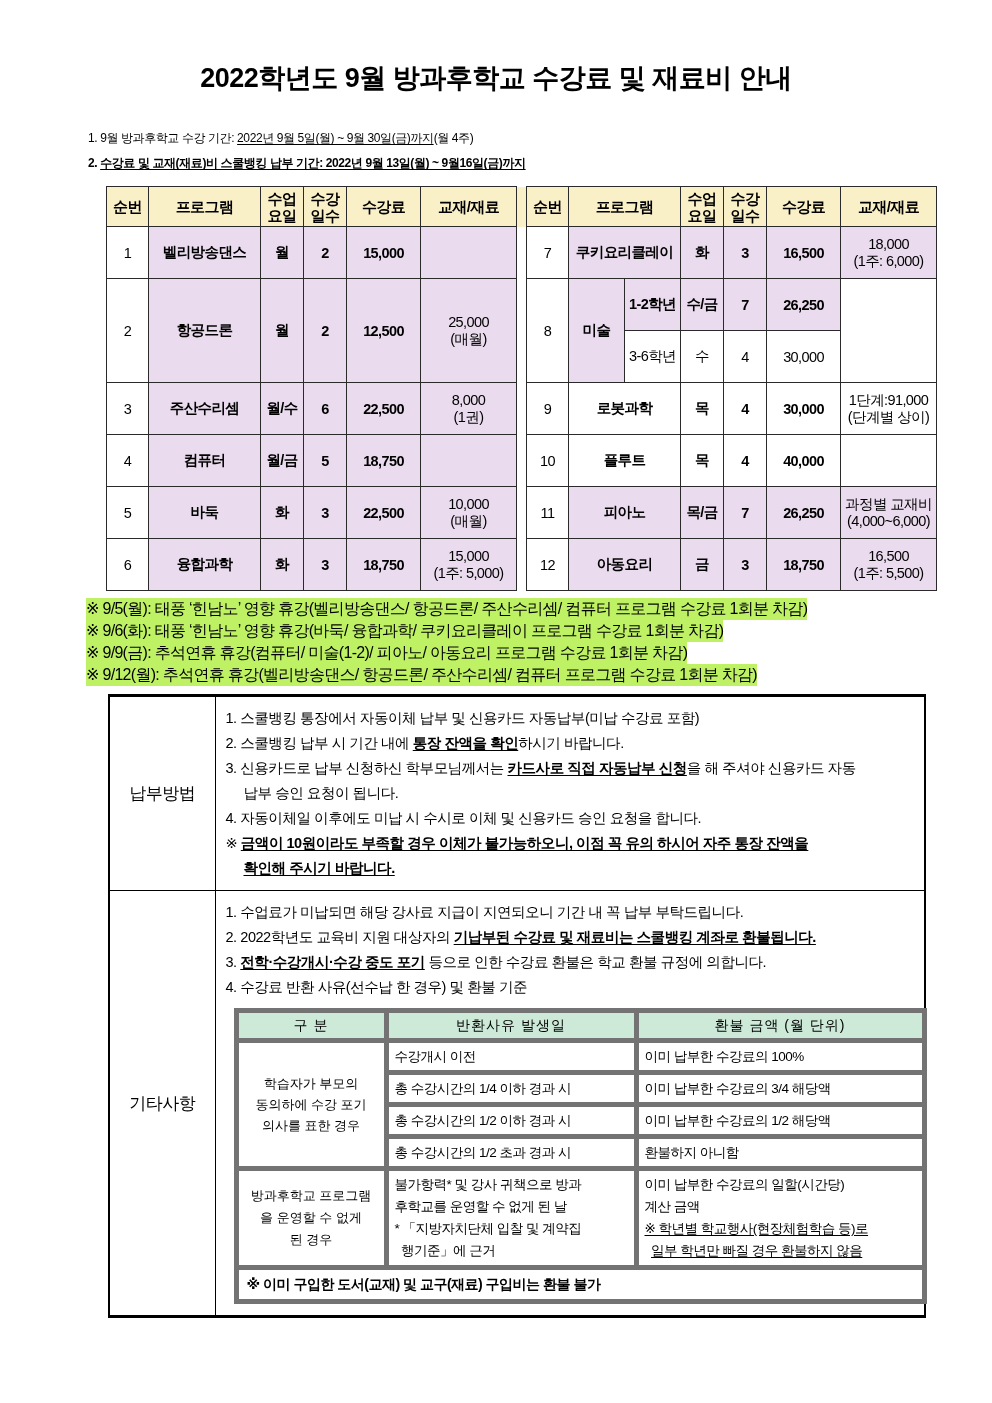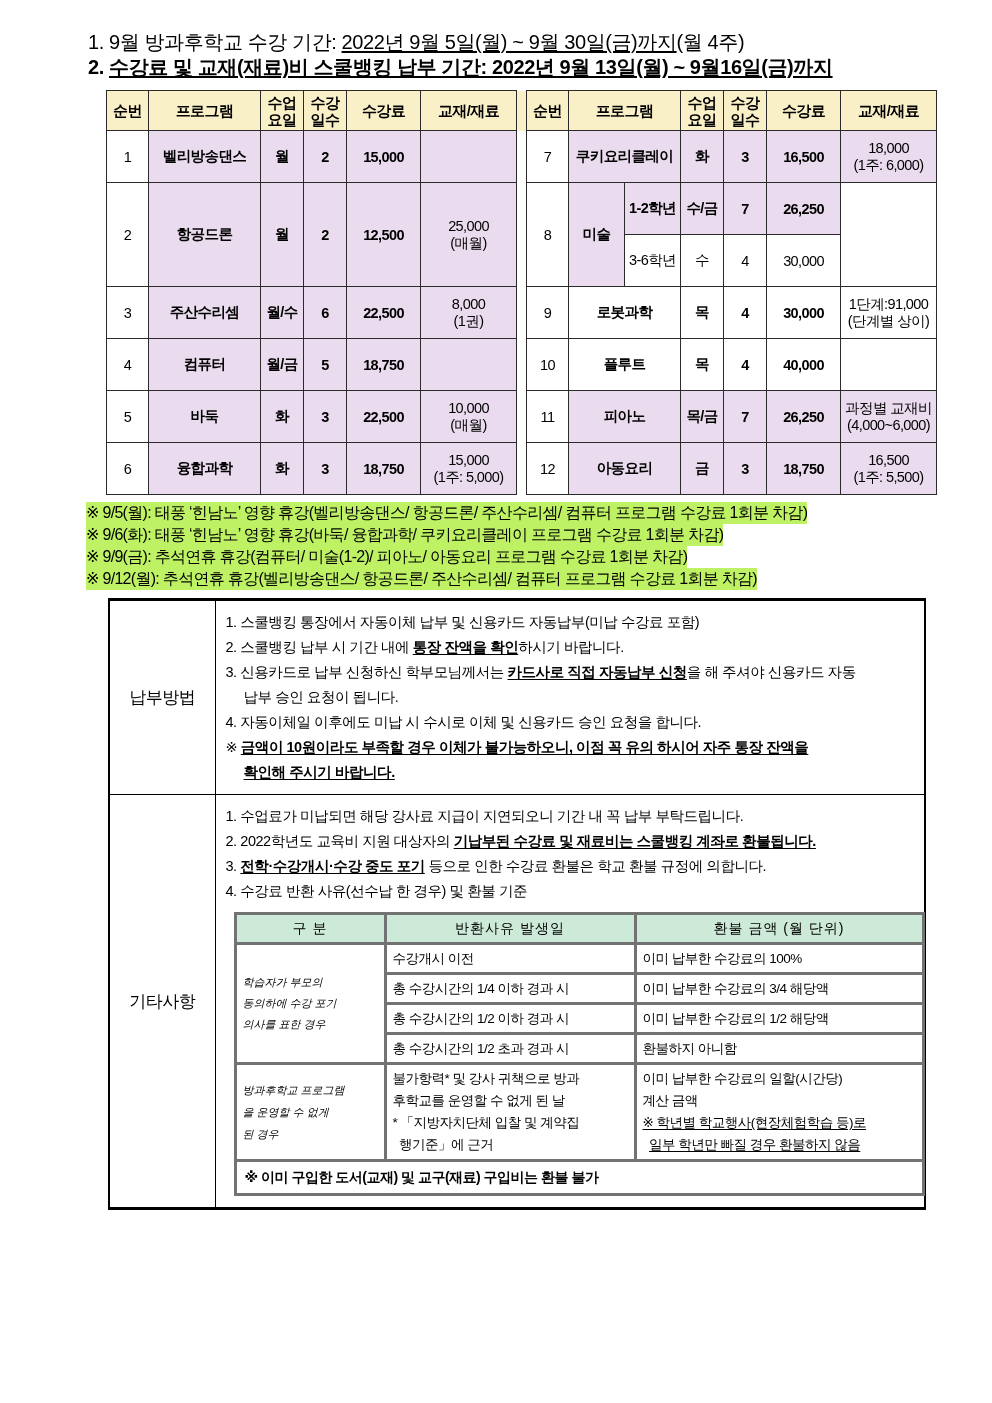--- a/index.html
+++ b/index.html
@@ -28,21 +28,21 @@
     margin:44px 72px 0 78px;
     font-size:17.5px;
     line-height:30px;
     letter-spacing:-0.3px;
     text-align:justify;
   }
   .intro .ln1 { display:block; text-indent:28px; }
   .intro .ln2 { display:block; }
 
   
-  .numlist { margin:30px 0 0 88px; font-size:20px; line-height:25px; letter-spacing:-0.4px; }
+  .numlist { margin:30px 0 0 88px; font-size:12px; line-height:25px; letter-spacing:-0.4px; }
   .numlist .item { white-space:nowrap; }
   .numlist .item.bold { font-weight:bold; }
   .u { text-decoration:underline; text-underline-offset:2px; }
 
   
   .maintable-wrap { margin:10px 0 0 88px; width:820px;padding-left:18px; }
   table.main {
     border-collapse:collapse;
     width:820px;
     table-layout:fixed;
@@ -94,39 +94,40 @@
 
   .olist { font-size:14.5px; line-height:25px; letter-spacing:-0.45px; }
   .olist .li { display:block; padding-left:18px; text-indent:-18px; }
   .olist .li.ind { padding-left:18px; text-indent:0; }
   .bu { font-weight:bold; text-decoration:underline; text-underline-offset:2px; }
 
   
   .inner-wrap { margin:8px 0 2px 8px; width:688px; }
   table.inner { border-collapse:collapse; width:688px; table-layout:fixed; font-size:13.5px; }
   table.inner td, table.inner th {
-    border:3px solid #737373; padding:3px 6px; letter-spacing:-0.5px;
+    border:5px solid #737373; padding:3px 6px; letter-spacing:-0.5px;
     vertical-align:middle;
   }
   table.inner thead th {
     background:#CDE9D8; text-align:center; height:30px; font-size:14px; font-weight:normal;
     letter-spacing:1px;
   }
-  table.inner td.c1 { text-align:left; font-size:11px; line-height:21px; letter-spacing:0px;font-style:italic; }
+  table.inner td.c1 { text-align:center; font-size:13px; line-height:21px; letter-spacing:0px; }
   table.inner td.c2, table.inner td.c3 { text-align:left; line-height:21px; }
   table.inner tbody tr.r td { height:27px; }
   table.inner td.tall { height:92px; vertical-align:middle; line-height:22px; }
   table.inner td.footnote { text-align:left; font-weight:bold; font-size:14px; height:34px; padding-left:8px; }
   .ul2 { text-decoration:underline; text-underline-offset:2px; }
 </style>
 </head>
 <body>
 
 <div class="page">
 
+  <div class="title">2022학년도 9월 방과후학교 수강료 및 재료비 안내</div>
 
 
   <div class="numlist" id="numlist">
       <div class="item">1. 9월 방과후학교 수강 기간: <span class="u">2022년 9월 5일(월) ~ 9월 30일(금)까지</span>(월 4주)</div>
       <div class="item bold">2. <span class="u">수강료 및 교재(재료)비 스쿨뱅킹 납부 기간: 2022년 9월 13일(월) ~ 9월16일(금)까지</span></div>
     </div>
 
   <div class="maintable-wrap">
     <table class="main">
       <thead>

